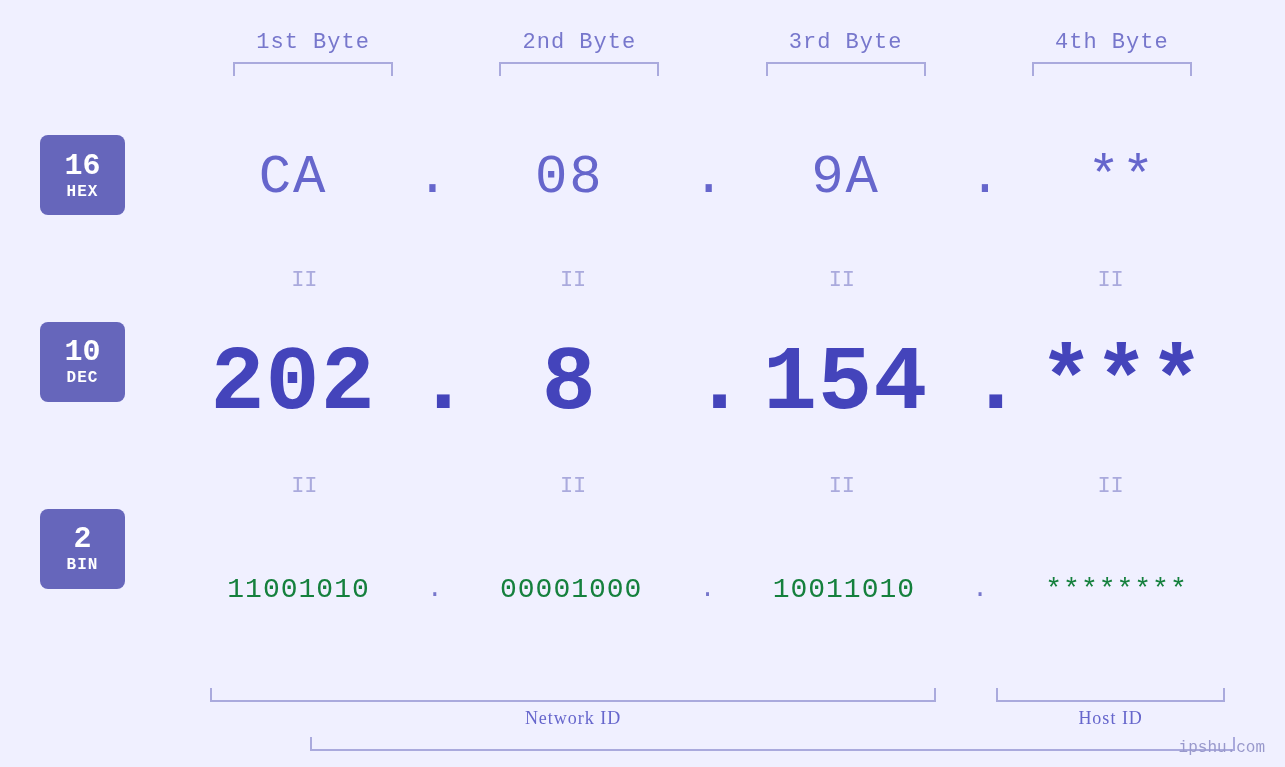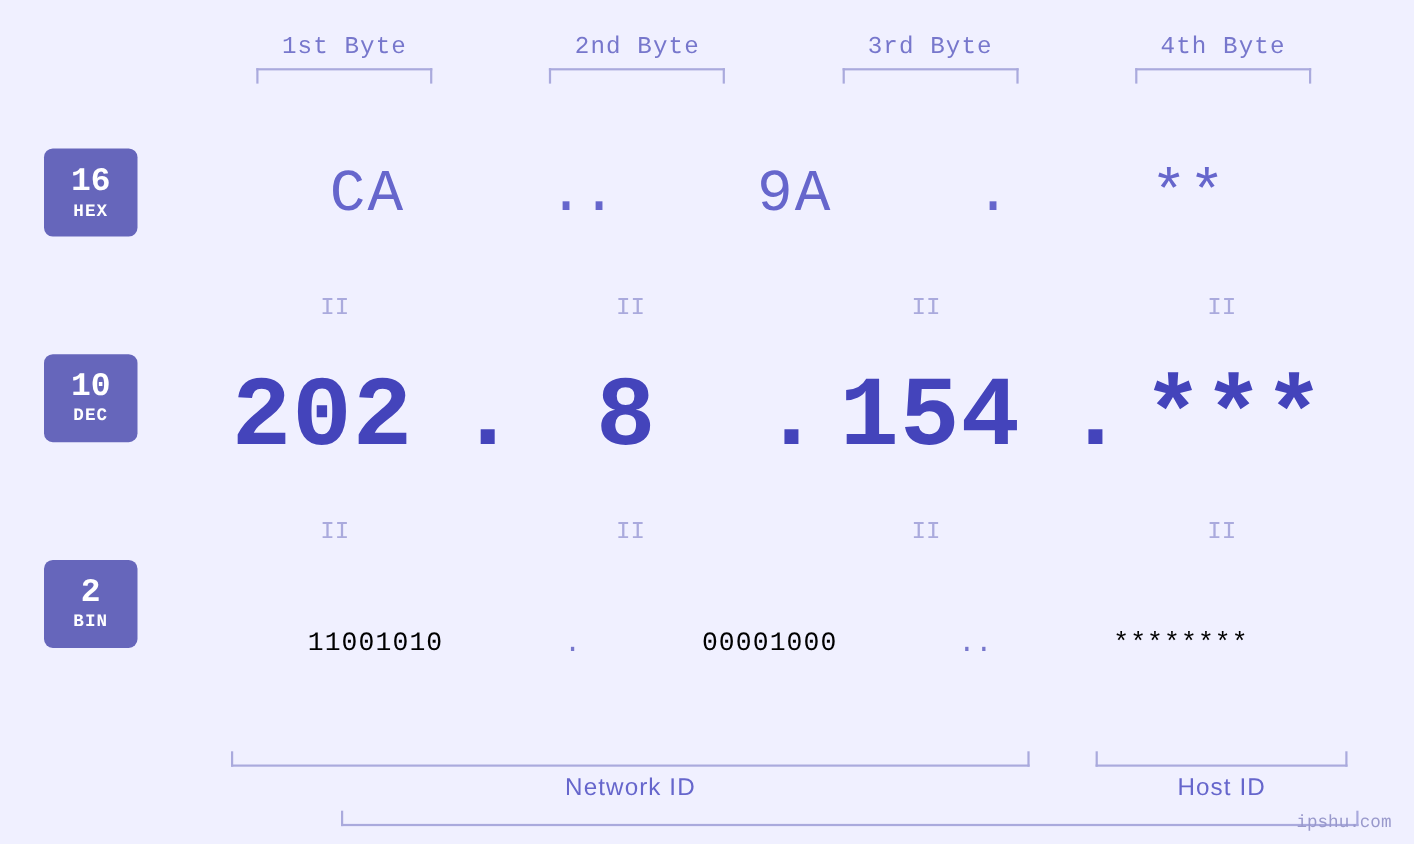--- a/index.html
+++ b/index.html
@@ -137,22 +137,22 @@
 
     .dec-value {
       color: #4444bb;
       font-size: 90px;
       font-family: 'Courier New', Courier, monospace;
       font-weight: bold;
       letter-spacing: 1px;
     }
 
     .bin-value {
-      color: #000000;
-      font-size: 24px;
+      color: #15803d;
+      font-size: 28px;
       font-family: 'Courier New', Courier, monospace;
       letter-spacing: 1px;
     }
 
     .dot-hex {
       color: #6666cc;
       font-size: 54px;
       width: 30px;
       text-align: center;
       flex: 0;
@@ -226,22 +226,22 @@
     .bottom-bracket-host {
       width: 85%;
       height: 14px;
       border: 2px solid #aaaadd;
       border-top: none;
       display: block;
     }
 
     .bottom-label {
       color: #6666cc;
-      font-size: 22px;
-      font-family: Liberation Sans, sans-serif;
+      font-size: 18px;
+      font-family: Liberation Serif, serif;
       margin-top: 6px;
       letter-spacing: 1px;
     }
 
     
     .class-row {
       margin-left: 140px;
       margin-bottom: 4px;
     }
 
@@ -320,20 +320,23 @@
       </div>
     </div>
 
     <div class="data-cols">
 
       <div class="data-row">
         <div class="data-cell">
             <span class="hex-value">CA</span>
           </div>
         <span class="dot-hex">.</span>
+        <div class="data-cell">
+            <span class="hex-value">08</span>
+          </div>
         <span class="dot-hex">.</span>
         <div class="data-cell">
             <span class="hex-value">9A</span>
           </div>
         <span class="dot-hex">.</span>
         <div class="data-cell">
             <span class="hex-value">**</span>
           </div>
       </div>
 
@@ -377,20 +380,23 @@
 
       <div class="data-row">
         <div class="data-cell">
             <span class="bin-value">11001010</span>
           </div>
         <span class="dot-bin">.</span>
         <div class="data-cell">
             <span class="bin-value">00001000</span>
           </div>
         <span class="dot-bin">.</span>
+        <div class="data-cell">
+            <span class="bin-value">10011010</span>
+          </div>
         <span class="dot-bin">.</span>
         <div class="data-cell">
             <span class="bin-value">********</span>
           </div>
       </div>
 
       <div class="bottom-brackets" style="margin-top:10px;">
         <div class="network-bracket-wrap">
           <span class="bottom-bracket-net"></span>
           <span class="bottom-label">Network ID</span>

